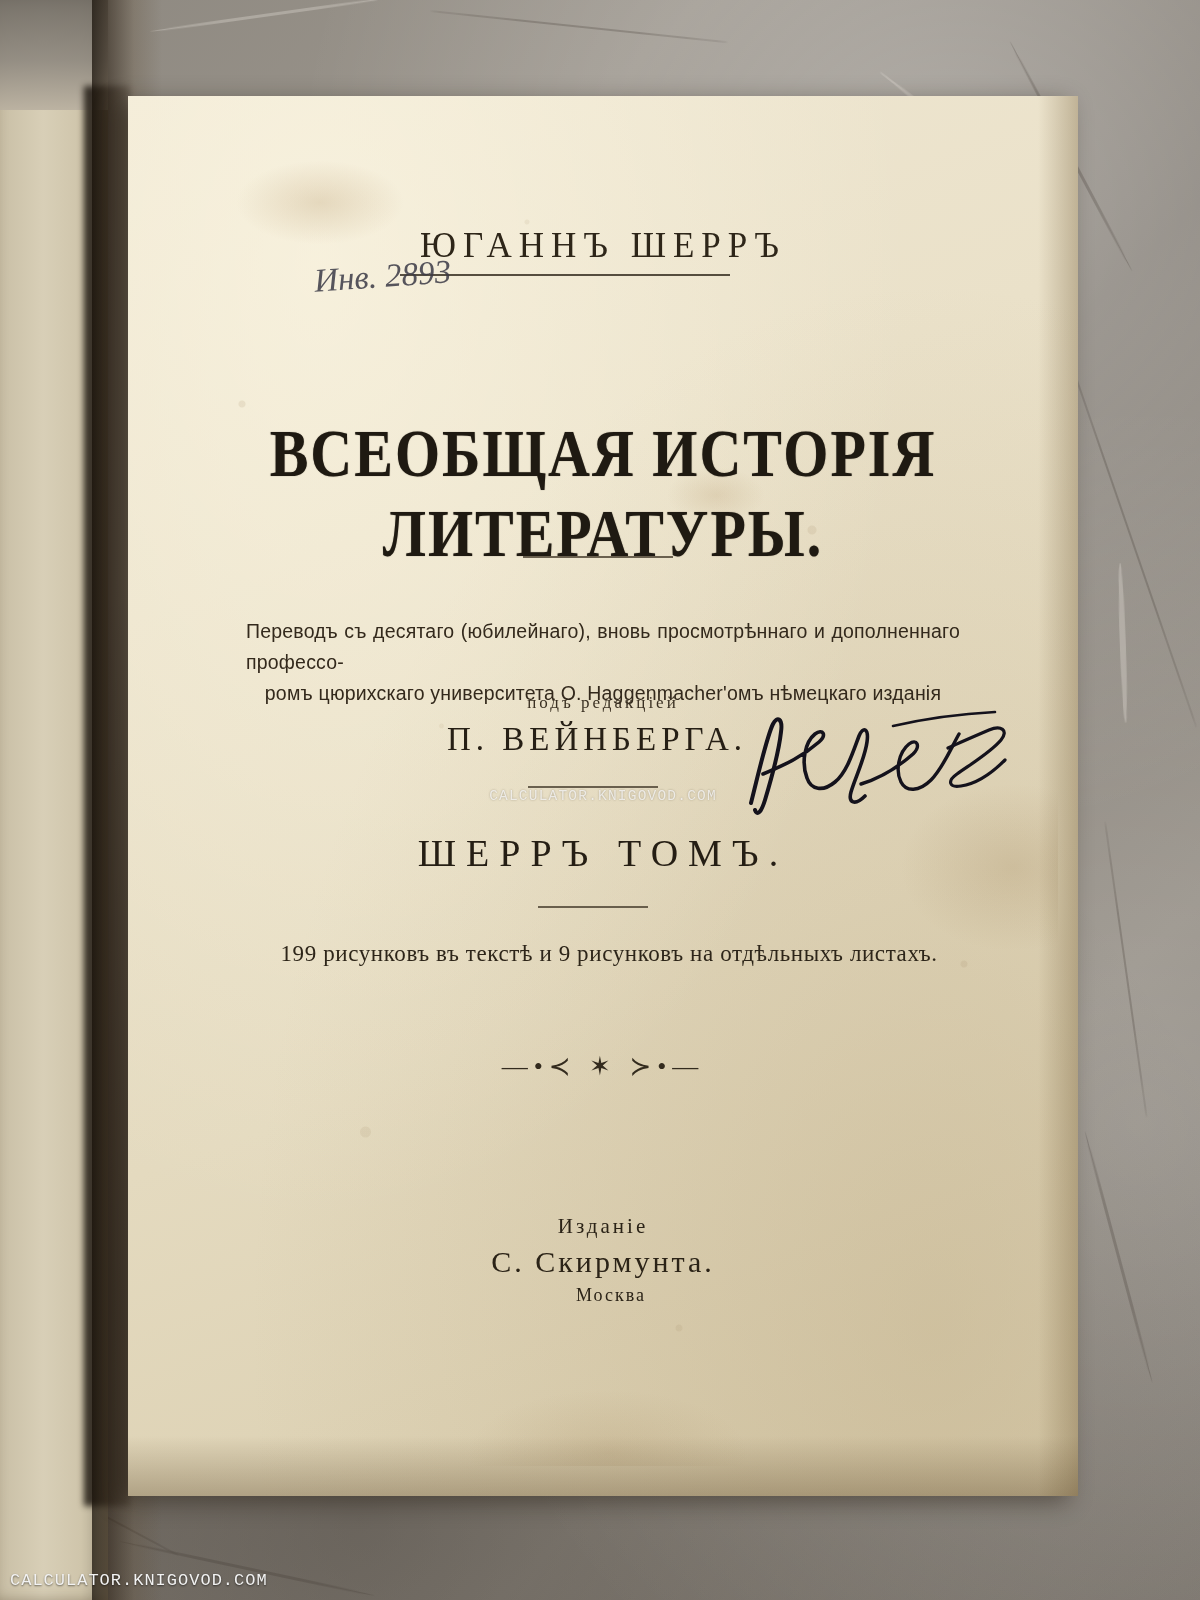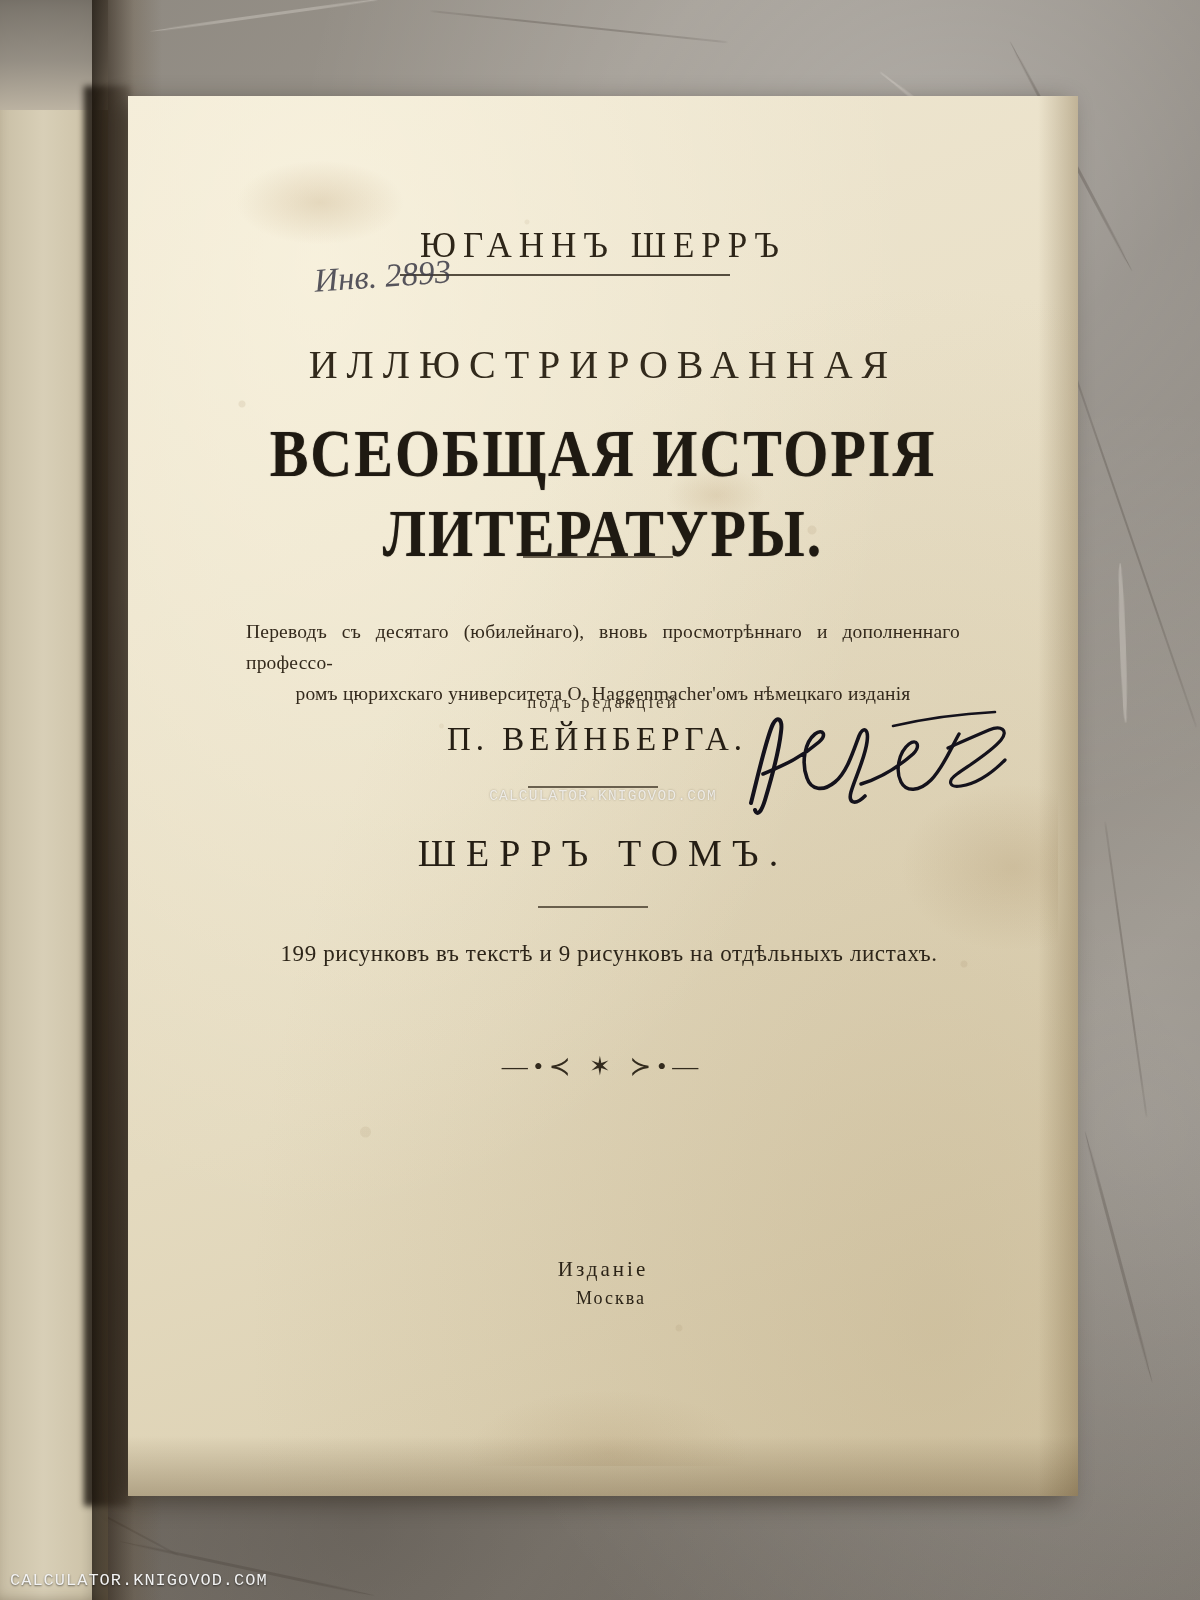--- a/index.html
+++ b/index.html
@@ -187,21 +187,21 @@
     background: #4a4030;
     opacity: 0.8;
   }
   .rule-1 { left: 395px; top: 460px; width: 150px; }
   .rule-2 { left: 400px; top: 690px; width: 130px; }
   .rule-3 { left: 410px; top: 810px; width: 110px; }
 
   .translation {
     position: absolute;
     left: 118px; right: 118px; top: 520px;
-    font-family: Liberation Serif, serif;
+    font-family: Liberation Sans, sans-serif;
     font-size: 19.5px;
     line-height: 31px;
     color: #33291c;
     text-align: justify;
     letter-spacing: 0.2px;
   }
   .translation .l2 { display: block; text-align: center; }
 
   .under-ed {
     position: absolute;
@@ -259,21 +259,20 @@
     left: 0; right: 0; top: 955px;
     font-size: 26px;
     color: #332b1e;
     letter-spacing: 6px;
   }
 
   .imprint {
     position: absolute;
     left: 0; right: 0; top: 1118px;
     color: #2b2317;
-    margin-top: 43px;
   }
   .imprint .pub-prefix {
     font-size: 21px;
     letter-spacing: 3px;
   }
   .imprint .pub-name {
     font-size: 30px;
     letter-spacing: 3px;
     margin-top: 6px;
   }
@@ -324,21 +323,20 @@
     <div class="page-grain"></div>
     <div class="page-foxing"></div>
 
     <div class="content">
 
       <div class="author">ЮГАННЪ ШЕРРЪ</div>
       <div class="author-rule"></div>
 
       <div class="inv-mark">Инв. 2893</div>
 
-      <div class="line-illustrated">ИЛЛЮСТРИРОВАННАЯ</div>
 
       <div class="main-title">ВСЕОБЩАЯ ИСТОРІЯ ЛИТЕРАТУРЫ.</div>
 
       <div class="rule-short rule-1"></div>
 
       <div class="translation">
         <span>Переводъ съ десятаго (юбилейнаго), вновь просмотрѣннаго и дополненнаго профессо-</span>
         <span class="l2">ромъ цюрихскаго университета O. Haggenmacher'омъ нѣмецкаго изданія</span>
       </div>
 
@@ -369,20 +367,21 @@
       <div class="figures">199 рисунковъ въ текстѣ и 9 рисунковъ на отдѣльныхъ листахъ.</div>
 
       <div class="ornament">
         <span>—•≺</span>
         <span>✶</span>
         <span>≻•—</span>
       </div>
 
       <div class="imprint">
         <div class="pub-prefix">Изданіе</div>
+        <div class="pub-name">С. Скирмунта.</div>
         <div class="pub-city">Москва</div>
       </div>
 
     </div>
 
     <div class="page-edge-right"></div>
     <div class="page-edge-bottom"></div>
   </div>
 
   <div class="watermark-corner">CALCULATOR.KNIGOVOD.COM</div>

